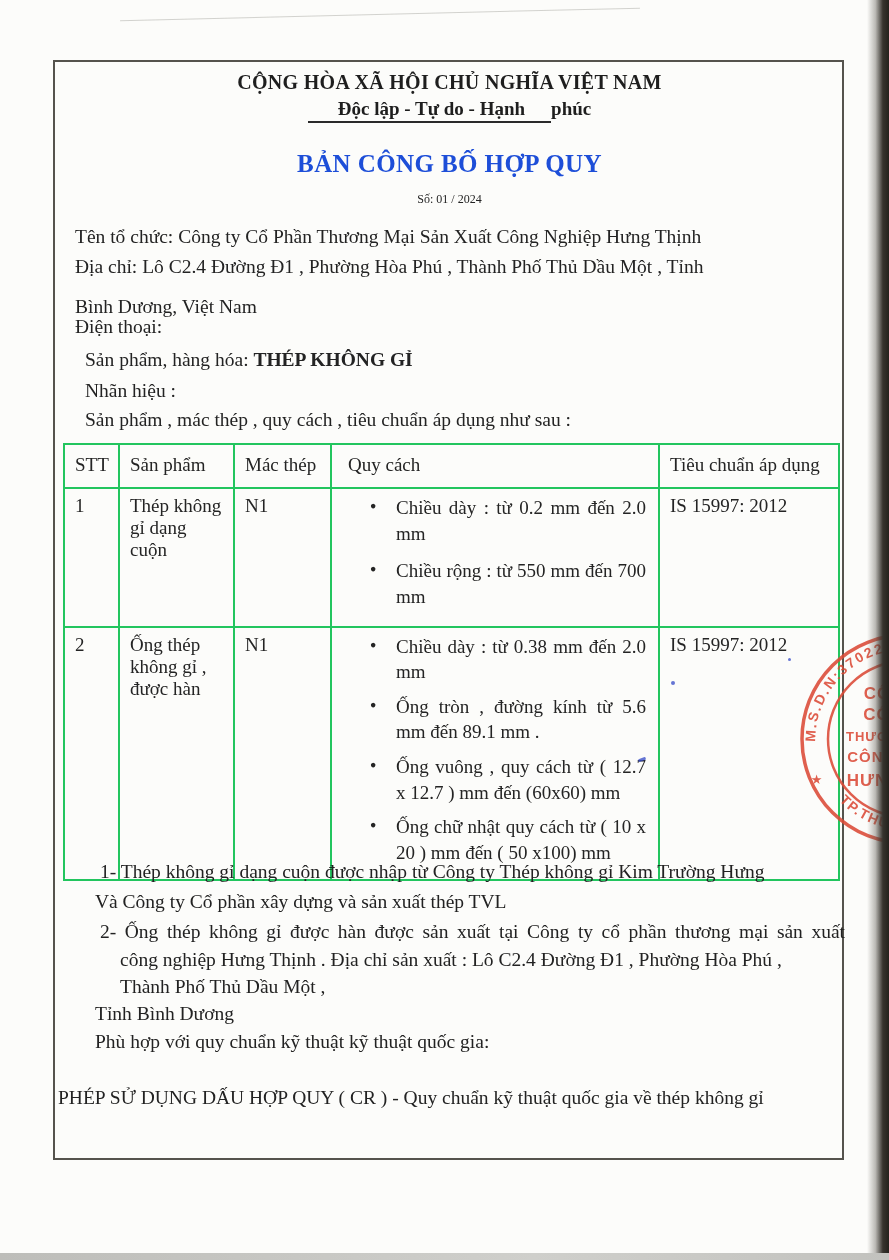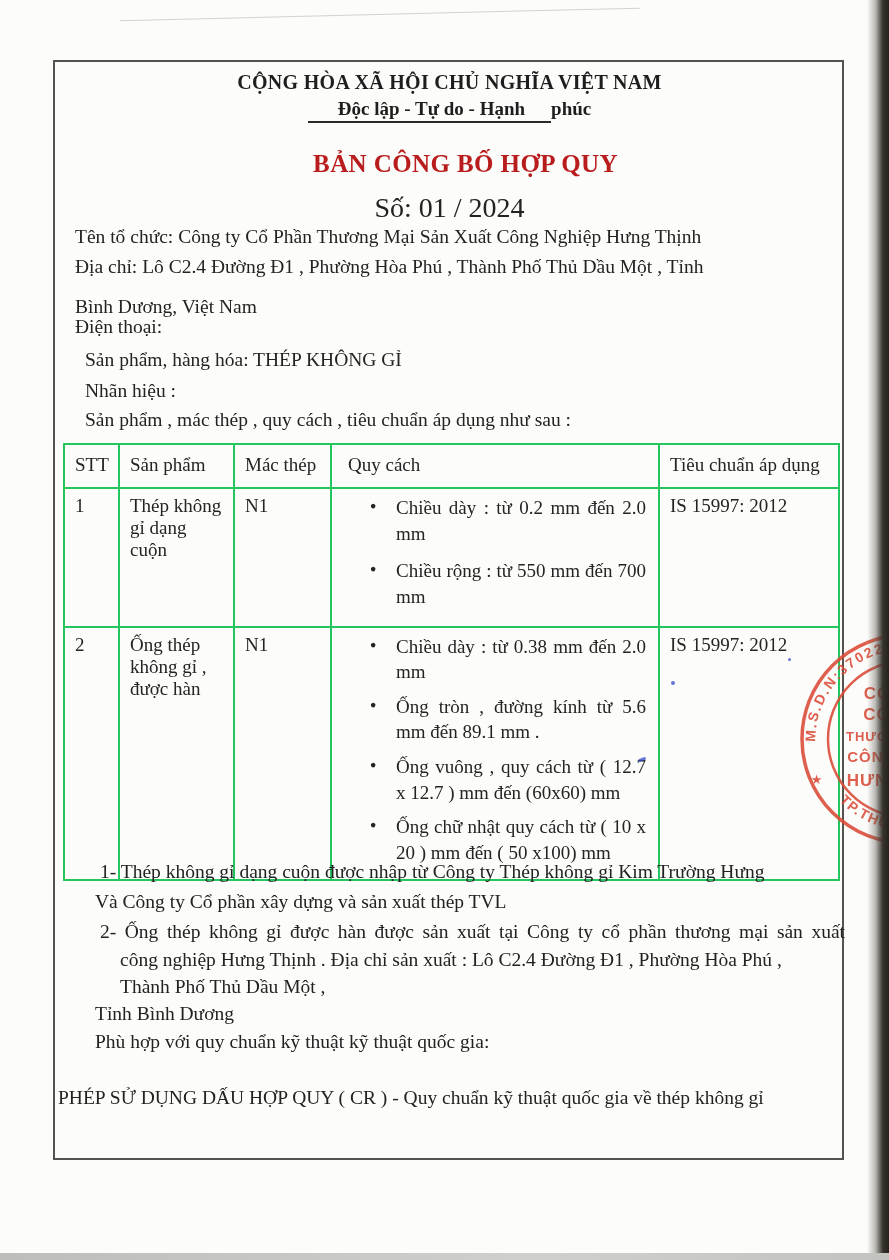--- a/index.html
+++ b/index.html
@@ -27,26 +27,26 @@
   .border-box {
     position:absolute; left:53px; top:60px; width:791px; height:1100px;
     border:2px solid #55534d; z-index:1; box-sizing:border-box;
   }
 
   .abs { position:absolute; z-index:2; }
   .center { left:53px; width:793px; text-align:center; }
   .t-national { top:71px; font-size:20px; font-weight:bold; letter-spacing:.3px; color:#1e1e1e; }
   .t-motto    { top:98px; font-size:19px; font-weight:bold; color:#1e1e1e; }
   .t-motto .u { border-bottom:2px solid #2a2a2a; padding:0 26px 2px 30px; }
-  .t-doc      { top:150px; font-size:25px; font-weight:bold; letter-spacing:.4px; color:#b91c1c;padding-left:16px; }
-  .t-num      { top:192px; font-size:28px; }
+  .t-doc      { top:150px; font-size:25px; font-weight:bold; letter-spacing:.4px; color:#1d4ed8; }
+  .t-num      { top:192px; font-size:12px; }
 
   .info-line { left:75px; font-size:19.5px; white-space:nowrap;text-align:right; }
   .info-line.indent { left:85px; }
-  .bold { font-weight:normal; }
+  .bold { font-weight:bold; }
 
   table.spec {
     position:absolute; left:63px; top:443px; width:775px; z-index:2;
     border-collapse:collapse; table-layout:fixed; font-size:19px; color:#242424;
   }
   table.spec th, table.spec td {
     border:2px solid #22c55e; vertical-align:top; font-weight:normal;
     padding:6px 6px 4px 10px; text-align:left; box-sizing:border-box;
   }
   table.spec th { height:44px; vertical-align:middle; padding-top:2px; }

